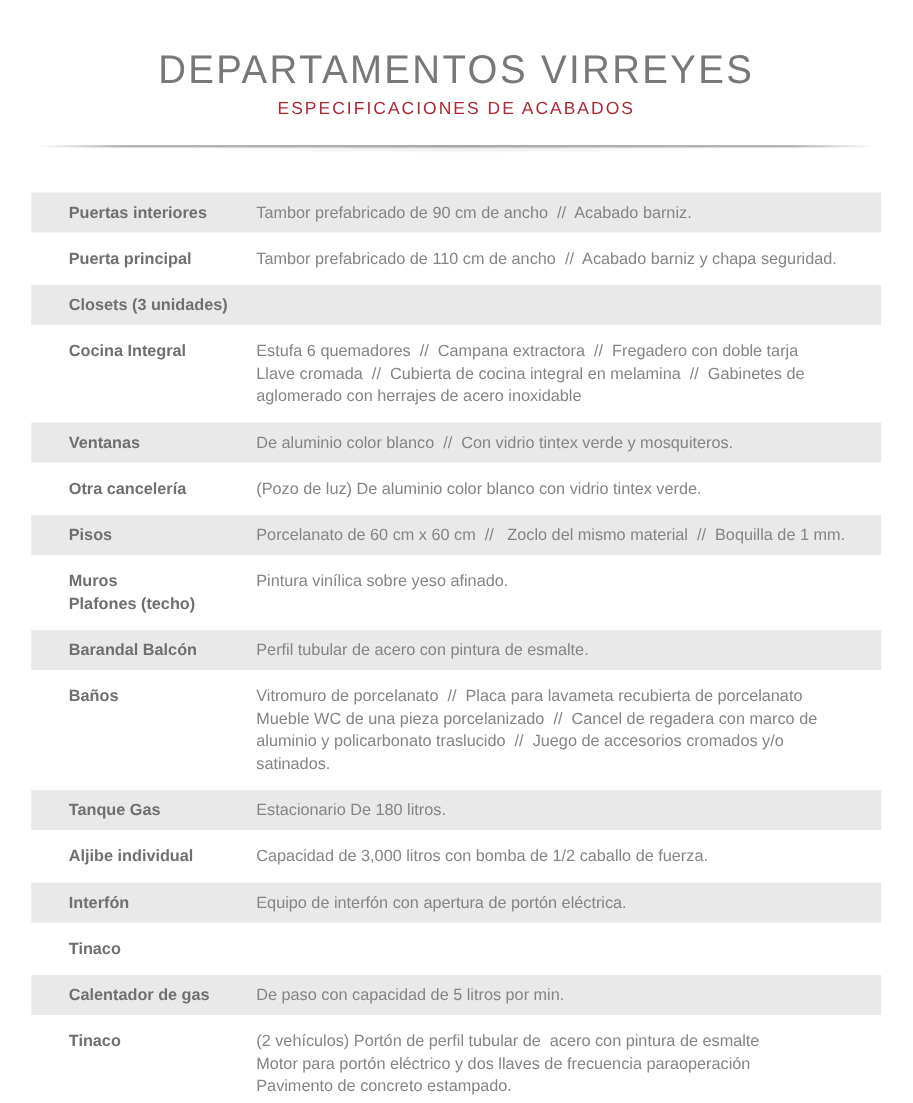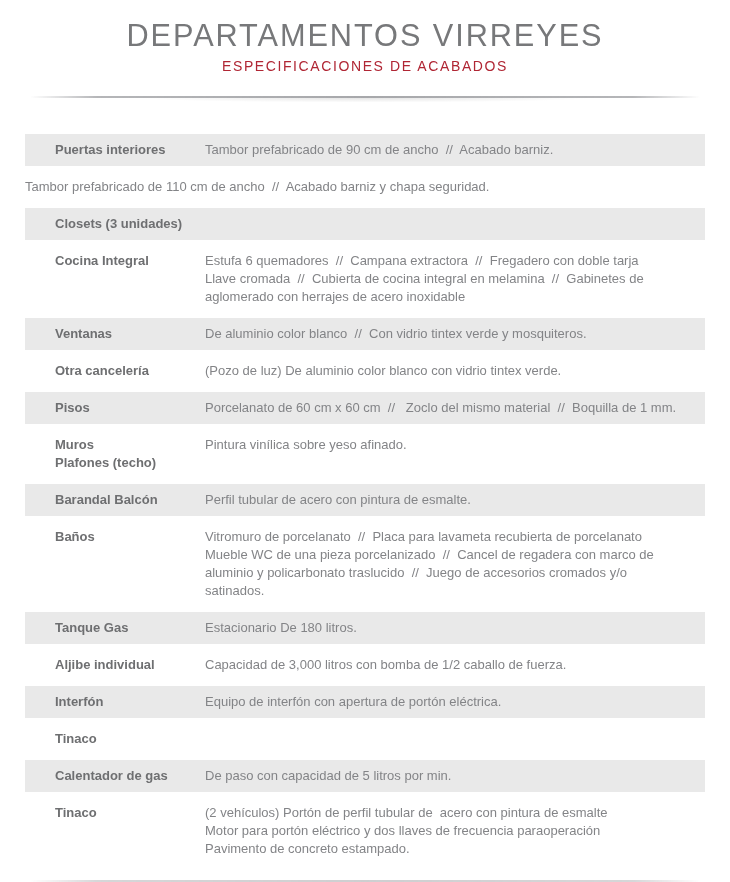--- a/index.html
+++ b/index.html
@@ -13,21 +13,21 @@
   *{box-sizing:border-box;margin:0;padding:0;}
   html,body{background:var(--page-bg);}
   body{
     width:730px;height:882px;overflow:hidden;
     font-family:"Liberation Sans","DejaVu Sans",sans-serif;
     -webkit-font-smoothing:antialiased;
   }
   .page{width:730px;height:882px;position:relative;}
 
   
-  .header{padding-top:17px;text-align:center;}
+  .header{padding-top:17px;text-align:center;margin-top:20px;}
   .title{
     font-size:32px;
     font-weight:300;
     letter-spacing:2px;
     color:var(--title-gray);
     transform:scaleX(.96);
     transform-origin:center;
     line-height:36px;
   }
   .subtitle{
@@ -97,20 +97,21 @@
   <div class="divider top"></div>
 
   <div class="spec-table">
 
     <div class="row">
       <div class="row-label">Puertas interiores</div>
       <div class="row-value">Tambor prefabricado de 90 cm de ancho  //  Acabado barniz.</div>
     </div>
 
     <div class="row">
+      <div class="row-label">Puerta principal</div>
       <div class="row-value">Tambor prefabricado de 110 cm de ancho  //  Acabado barniz y chapa seguridad.</div>
     </div>
 
     <div class="row">
       <div class="row-label">Closets (3 unidades)</div>
     </div>
 
     <div class="row">
       <div class="row-label">Cocina Integral</div>
       <div class="row-value">Estufa 6 quemadores  //  Campana extractora  //  Fregadero con doble tarja

